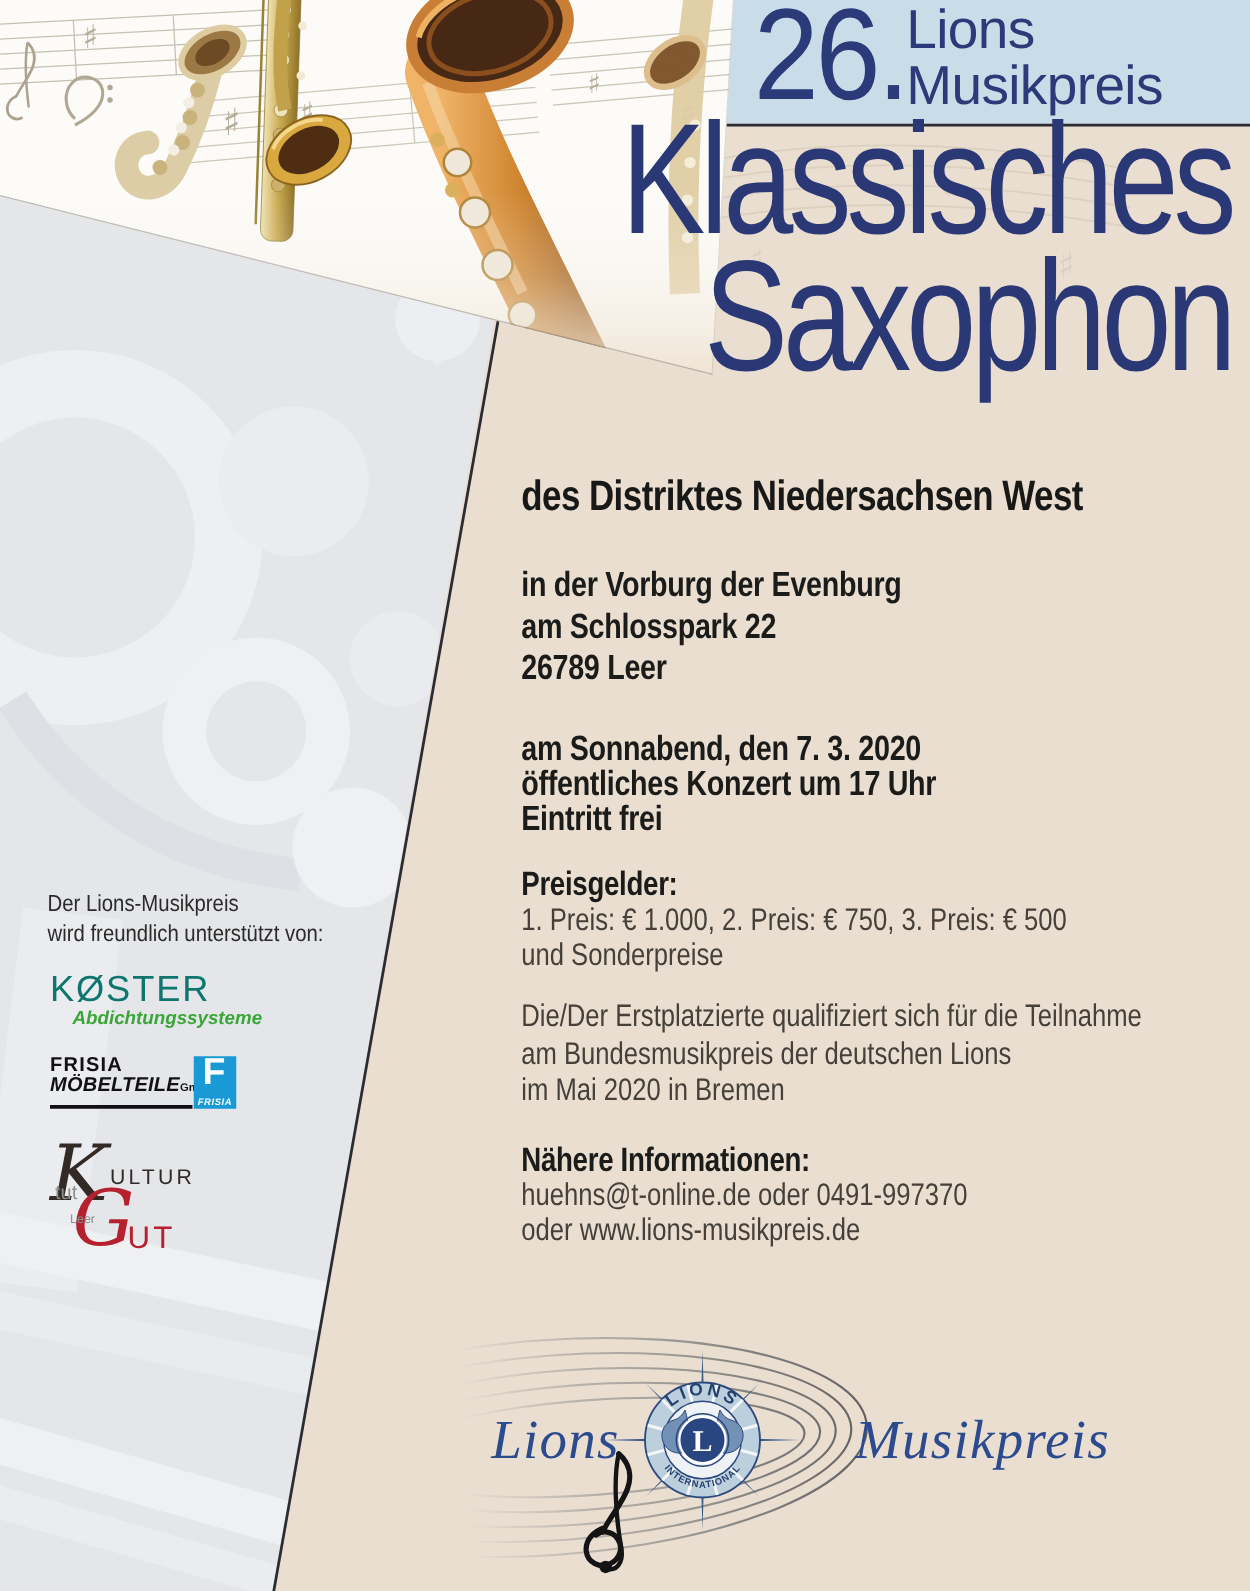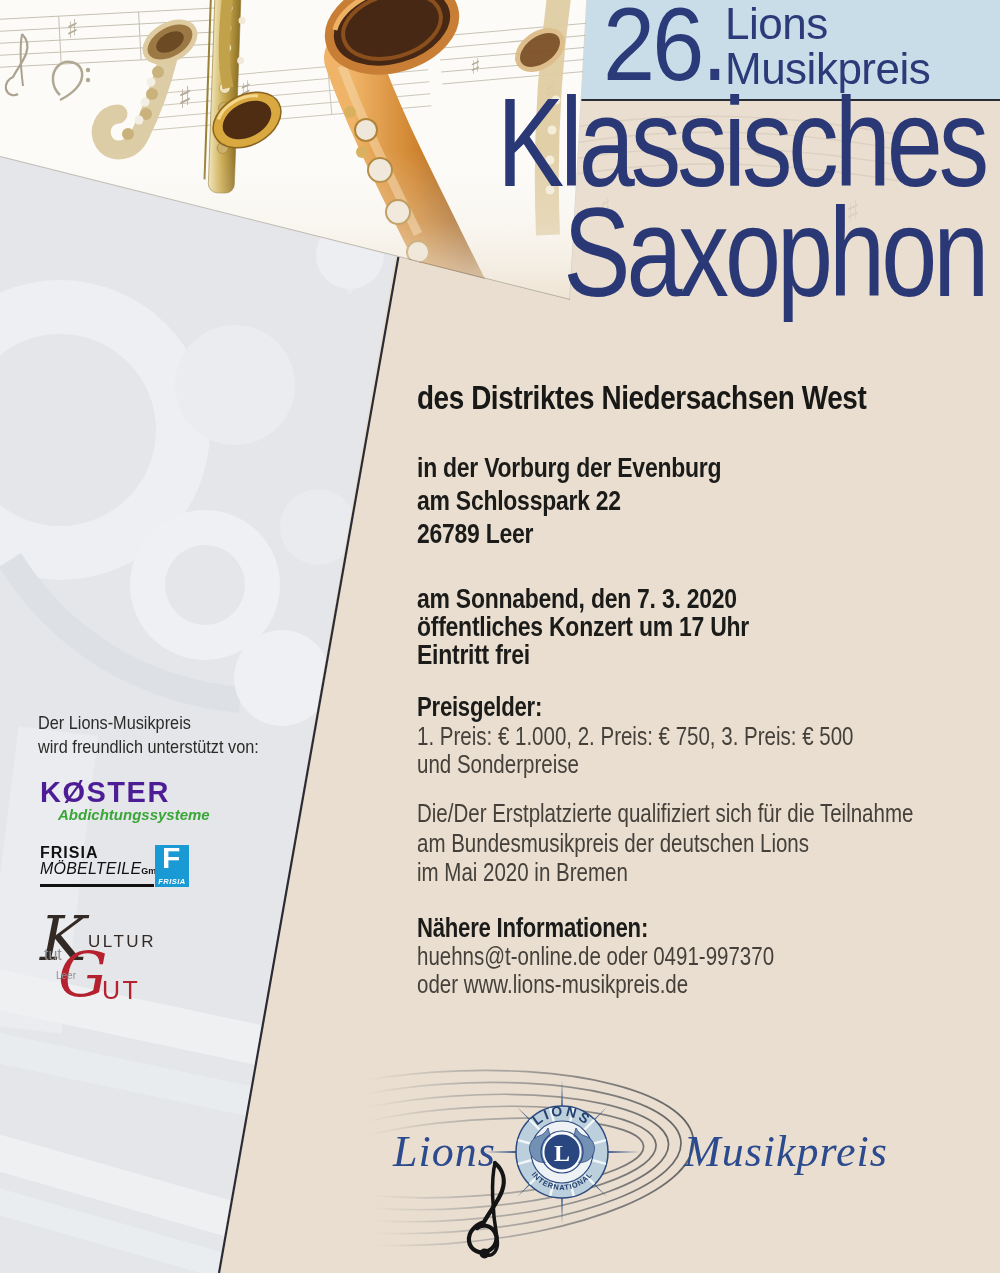--- a/index.html
+++ b/index.html
@@ -36,25 +36,25 @@
   .dt-1{top:583px;} .dt-2{top:611px;} .dt-3{top:639px;}
   .pz-h{top:692px; font-size:27px;}
   .pz-1{top:722px;} .pz-2{top:750px;}
   .q-1{top:799px;} .q-2{top:829px;} .q-3{top:858px;}
   .info-h{top:913px; font-size:27px;}
   .info-1{top:942px;} .info-2{top:970px;}
 
   
   .sidebar-intro{ left:38px; top:711px; font-size:18.5px; line-height:23.5px; color:#2b2b29;
     transform:scaleX(.88); transform-origin:0 0; white-space:nowrap;}
-  .koster-name{ left:40px; top:776px; font-size:29px; font-weight:700; letter-spacing:1.5px; color:#4c1d95;}
+  .koster-name{ left:40px; top:776px; font-size:29px; font-weight:400; letter-spacing:1.5px; color:#0f766e;}
   .koster-tag{ left:58px; top:806px; font-size:15px; font-style:italic; font-weight:700; color:#3aa637;}
   .frisia-text{ left:40px; top:845px; color:#111; line-height:16px; white-space:nowrap;}
   .frisia-l1{ font-size:16px; font-weight:800; letter-spacing:1px;}
-  .frisia-l2{ font-size:16px; font-weight:400; letter-spacing:0.2px; font-style:italic;text-align:center;}
+  .frisia-l2{ font-size:16px; font-weight:700; letter-spacing:0.2px; font-style:italic;text-align:center;}
   .frisia-suffix{ font-size:9px; font-weight:700;}
   .frisia-rule{ left:40px; top:884px; width:114px; height:2.5px; background:#111;}
   .frisia-badge{ left:155px; top:845px; width:34px; height:42px; background:#199ad5; color:#fff; overflow:hidden;}
   .frisia-badge .f{ position:absolute; left:7px; top:-4px; font-size:30px; font-weight:800;}
   .frisia-badge .band{ position:absolute; left:0; bottom:1px; width:100%; text-align:center;
      font-size:7.5px; font-weight:800; font-style:italic; letter-spacing:0.5px;}
   .kg{ left:34px; top:908px; width:160px; height:110px;}
   .kg span{position:absolute; white-space:nowrap;}
   .kg .k{ left:6px; top:0; font-family:"DejaVu Serif",serif; font-style:italic; font-size:62px; color:#332a26; line-height:62px;}
   .kg .ultur{ left:54px; top:24px; font-size:17px; letter-spacing:2.5px; color:#332a26;}

